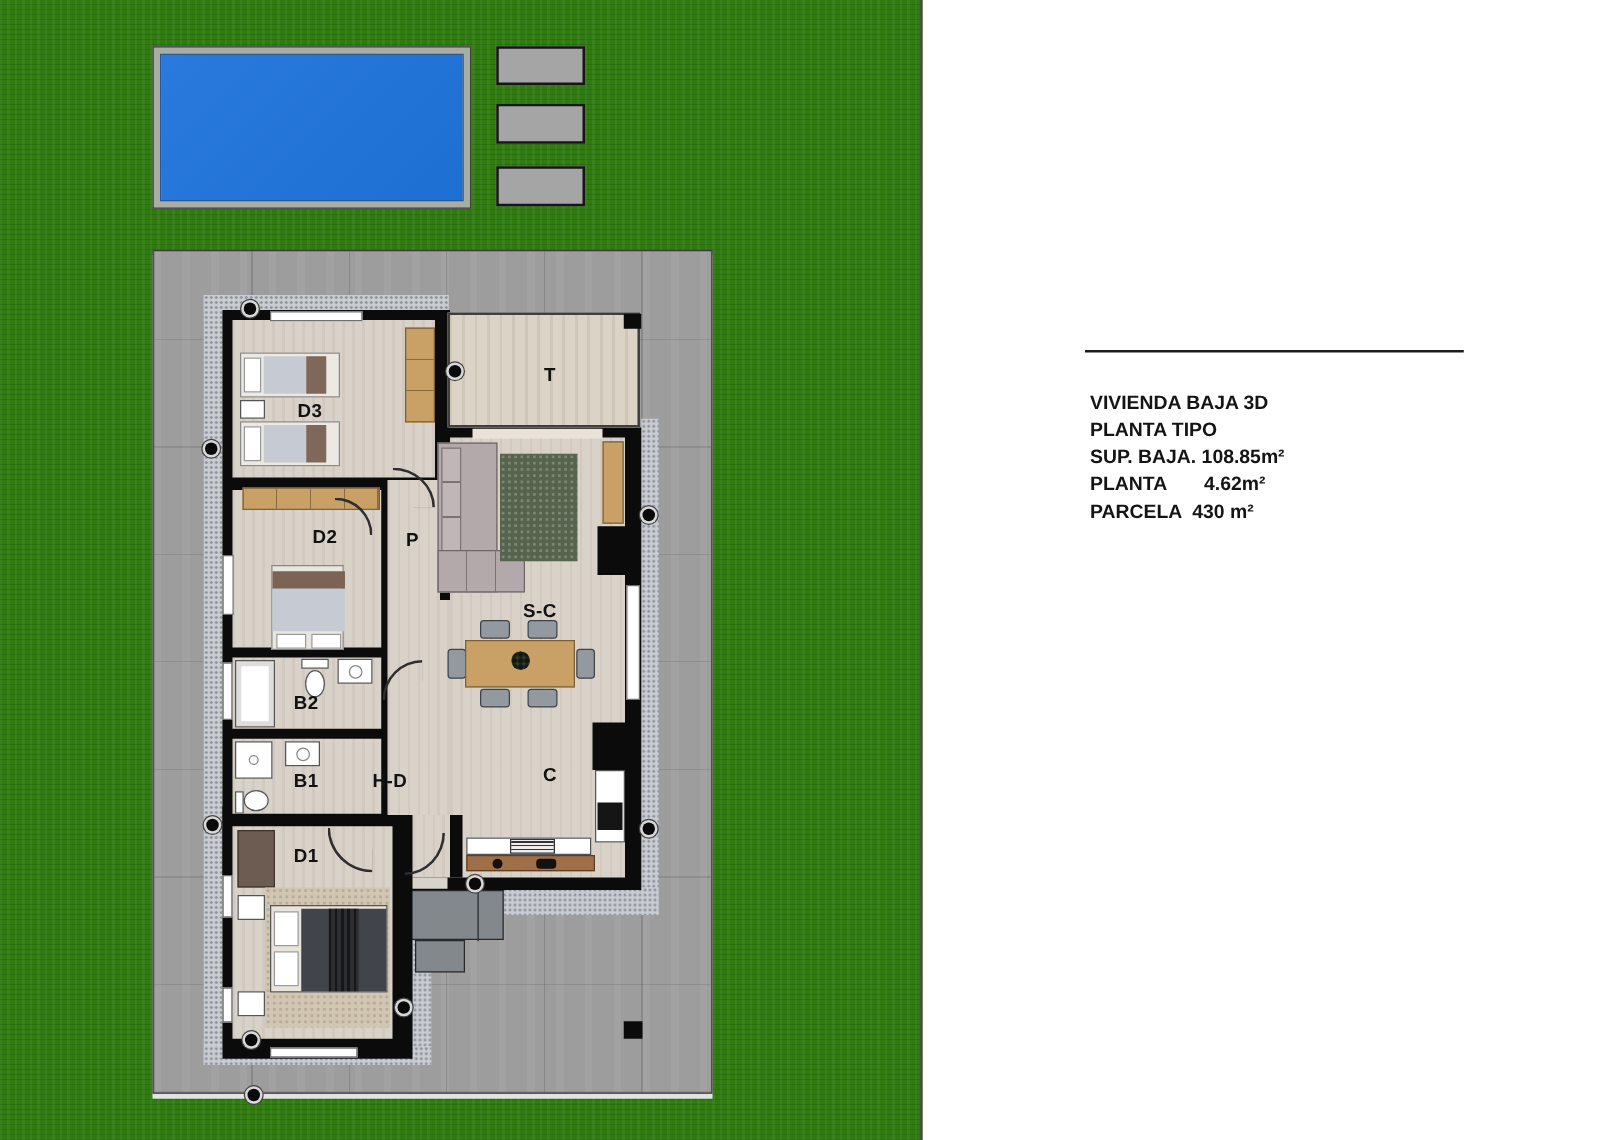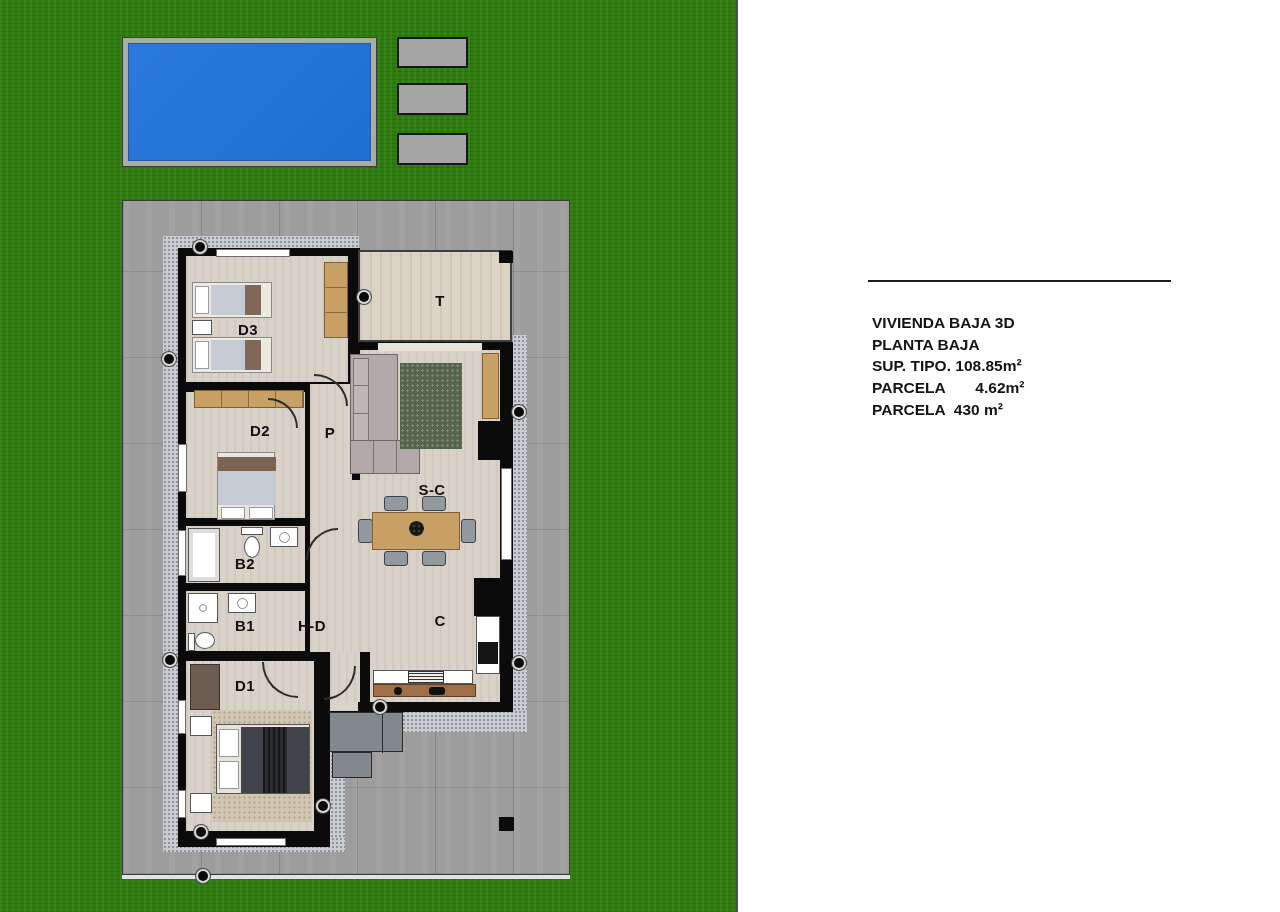--- a/index.html
+++ b/index.html
@@ -219,19 +219,19 @@
   <div class="abs rlabel" style="left:432px;top:489px;">S-C</div>
   <div class="abs rlabel" style="left:245px;top:563px;">B2</div>
   <div class="abs rlabel" style="left:245px;top:625px;">B1</div>
   <div class="abs rlabel" style="left:312px;top:625px;">H-D</div>
   <div class="abs rlabel" style="left:440px;top:620px;">C</div>
   <div class="abs rlabel" style="left:245px;top:685px;">D1</div>
 
   <div class="abs divider" style="left:868px;top:280px;width:303px;height:2px;"></div>
   <div class="abs" style="left:872px;top:312px;width:330px;">
     <div class="info-line">VIVIENDA BAJA 3D</div>
-    <div class="info-line">PLANTA BAJA</div>
-    <div class="info-line">SUP. TIPO. 108.85m²</div>
-    <div class="info-line">PARCELA       4.62m²</div>
+    <div class="info-line">PLANTA TIPO</div>
+    <div class="info-line">SUP. BAJA. 108.85m²</div>
+    <div class="info-line">PLANTA       4.62m²</div>
     <div class="info-line">PARCELA  430 m²</div>
   </div>
 
 </div>
 
 </body></html>

